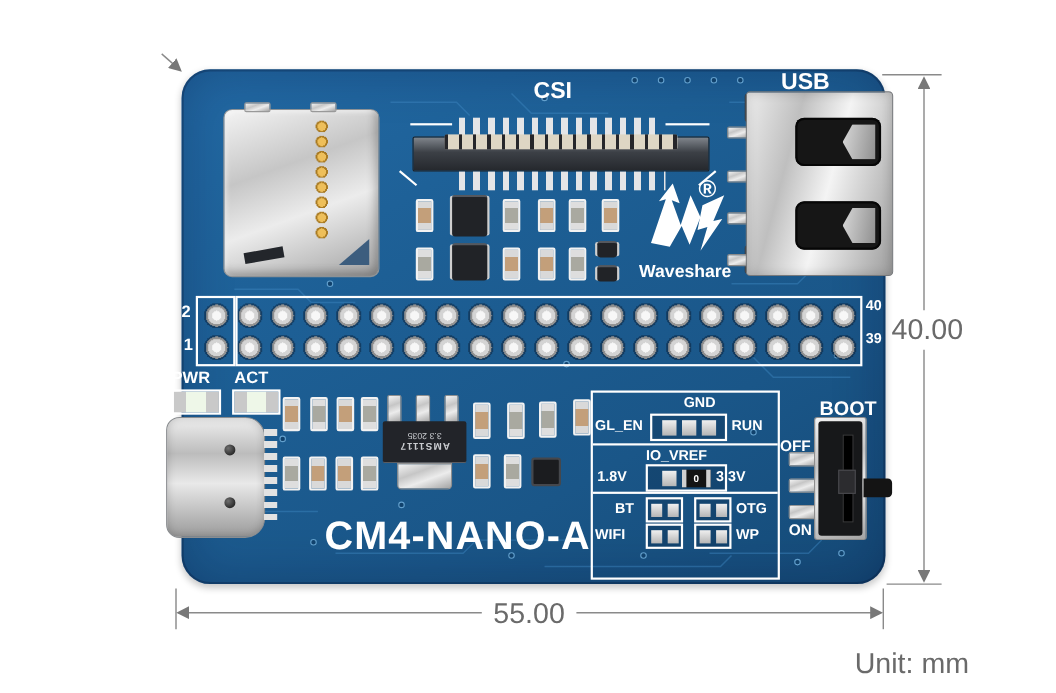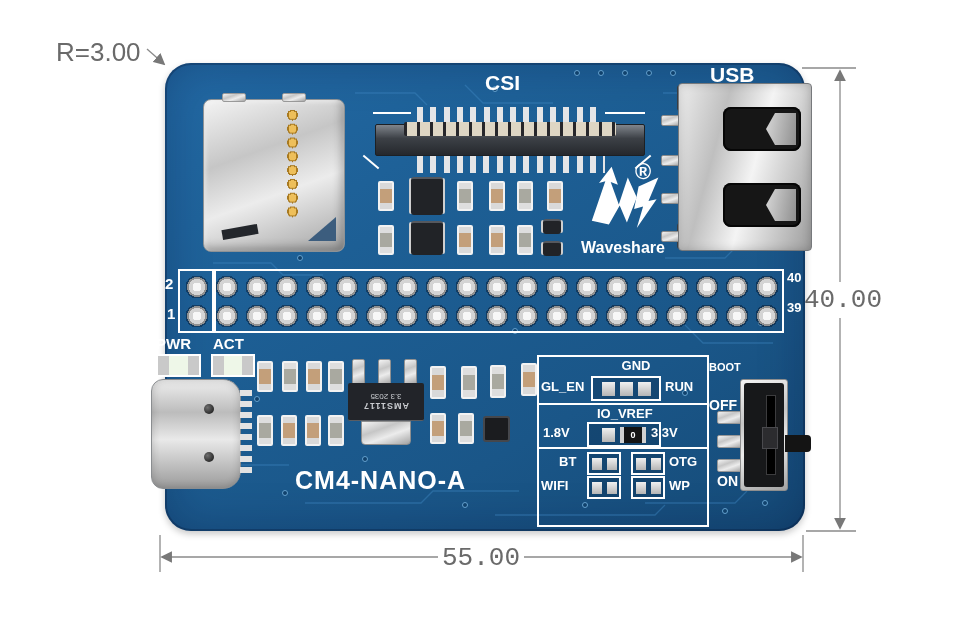--- a/index.html
+++ b/index.html
@@ -3,21 +3,21 @@
 <meta charset="utf-8">
 <style>
   * { box-sizing: border-box; margin: 0; padding: 0; }
   html,body { background:#fff; }
   .stage { position:relative; width:960px; height:630px; background:#fff; overflow:hidden;
            font-family:"Liberation Sans", sans-serif; }
   .abs { position:absolute; }
 
   
   .dim-text { position:absolute; color:#6a6a6a; font-size:26px; font-weight:400; white-space:nowrap; }
-  .center-xy { transform:translate(-50%,-50%);font-family:Liberation Mono, monospace; }
+  .center-xy { transform:translate(-50%,-50%); }
 
   
   .board { position:absolute; left:165px; top:63px; width:640px; height:468px;
            background:linear-gradient(150deg,#2269a4 0%, #1d5f95 35%, #1a5688 70%, #154a77 100%);
            border-radius:26px;
            box-shadow: inset 0 0 0 2px rgba(0,10,40,.25), inset 0 0 46px rgba(0,10,50,.28), 0 3px 7px rgba(0,0,0,.22); }
   .traces { position:absolute; left:0; top:0; }
 
   .silk { position:absolute; color:#fff; font-weight:bold; white-space:nowrap; }
 
@@ -130,23 +130,23 @@
       <line x1="806" y1="531" x2="856" y2="531"></line>
       <line x1="840" y1="71" x2="840" y2="282" marker-start="url(#arr)"></line>
       <line x1="840" y1="318" x2="840" y2="528" marker-end="url(#arr)"></line>
       <line x1="160" y1="535" x2="160" y2="572"></line>
       <line x1="803" y1="535" x2="803" y2="572"></line>
       <line x1="162" y1="557" x2="438" y2="557" marker-start="url(#arr)"></line>
       <line x1="524" y1="557" x2="801" y2="557" marker-end="url(#arr)"></line>
     </g>
   </svg>
 
-  <div class="dim-text" style="left:56px; top:37px;">R=3.00</div>
   <div class="dim-text center-xy" style="left:843px; top:300px;">40.00</div>
   <div class="dim-text center-xy" style="left:481px; top:558px;">55.00</div>
+  <div class="dim-text" style="left:777px; top:588px;">Unit: mm</div>
 
   <div class="board">
 
     <svg class="traces" width="640" height="468">
       <g stroke="#3f88c2" stroke-opacity="0.45" stroke-width="1.3" fill="none">
         <path d="M300,22 l18,18 h70"></path>
         <path d="M498,30 h58 l14,14 v30"></path>
         <path d="M190,30 h60 l12,12"></path>
         <path d="M48,200 h58 l12,12 h40"></path>
         <path d="M500,195 h60 l14,-14"></path>
@@ -289,21 +289,21 @@
       <div class="cfg-div" style="top:90px;"></div>
       <div class="lbl" style="left:60px; top:1px; width:74px; text-align:center;">GND</div>
       <div class="lbl" style="left:2px; top:22px;">GL_EN</div>
       <div class="jbox" style="left:52px; top:19px; width:70px; height:25px;">
         <div class="jpad"></div>
         <div class="jpad"></div>
         <div class="jpad"></div>
       </div>
       <div class="lbl" style="left:126px; top:22px;">RUN</div>
 
-      <div class="lbl" style="left:58px; top:49px; width:84px; text-align:left;">IO_VREF</div>
+      <div class="lbl" style="left:34px; top:49px; width:84px; text-align:center;">IO_VREF</div>
       <div class="lbl" style="left:4px; top:68px;">1.8V</div>
       <div class="jbox" style="left:48px; top:65px; width:74px; height:25px;">
         <div class="jpad"></div>
         <div class="zres">0</div>
       </div>
       <div class="lbl" style="left:112px; top:68px;">3.3V</div>
 
       <div class="lbl" style="left:20px; top:97px;">BT</div>
       <div class="jbox" style="left:48px; top:95px; width:34px; height:23px;">
         <div class="jpad sm"></div>
@@ -320,29 +320,29 @@
         <div class="jpad sm"></div>
         <div class="jpad sm"></div>
       </div>
       <div class="jbox" style="left:92px; top:119px; width:34px; height:23px;">
         <div class="jpad sm"></div>
         <div class="jpad sm"></div>
       </div>
       <div class="lbl" style="left:130px; top:121px;">WP</div>
     </div>
 
-    <div class="silk" style="left:544px; top:298px; font-size:11px;">BOOT</div>
+    <div class="silk" style="left:580px; top:298px; font-size:18px;">BOOT</div>
     <div class="silk" style="left:544px; top:334px; font-size:14px;">OFF</div>
     <div class="silk" style="left:552px; top:410px; font-size:14px;">ON</div>
     <div class="sw-pin metal" style="top:348px;"></div>
     <div class="sw-pin metal" style="top:372px;"></div>
     <div class="sw-pin metal" style="top:396px;"></div>
     <div class="sw-frame metal"></div>
     <div class="sw-body">
       <div class="sw-slot"></div>
       <div class="sw-knob"></div>
     </div>
     <div class="sw-lever"></div>
 
-    <div class="silk" style="left:130px; top:403px; font-size:25px; letter-spacing:1px;">CM4-NANO-A</div>
+    <div class="silk" style="left:130px; top:403px; font-size:36px; letter-spacing:1px;">CM4-NANO-A</div>
 
   </div>
 </div>
 
 </body></html>

